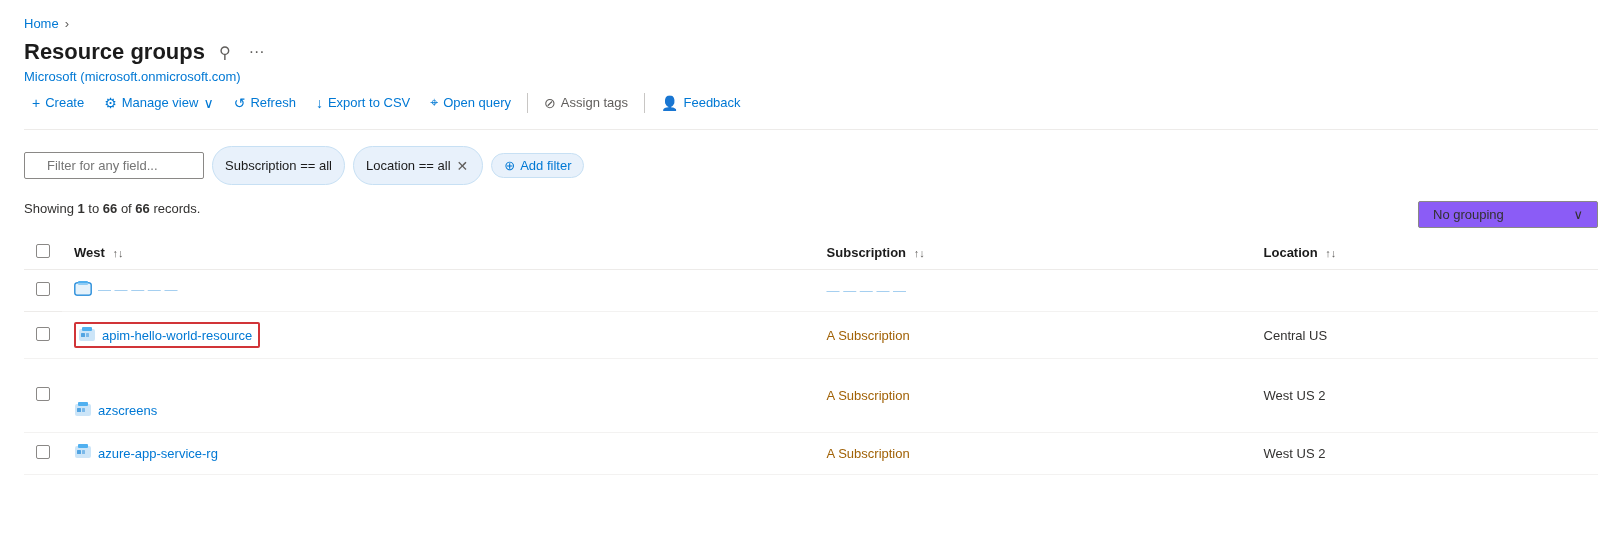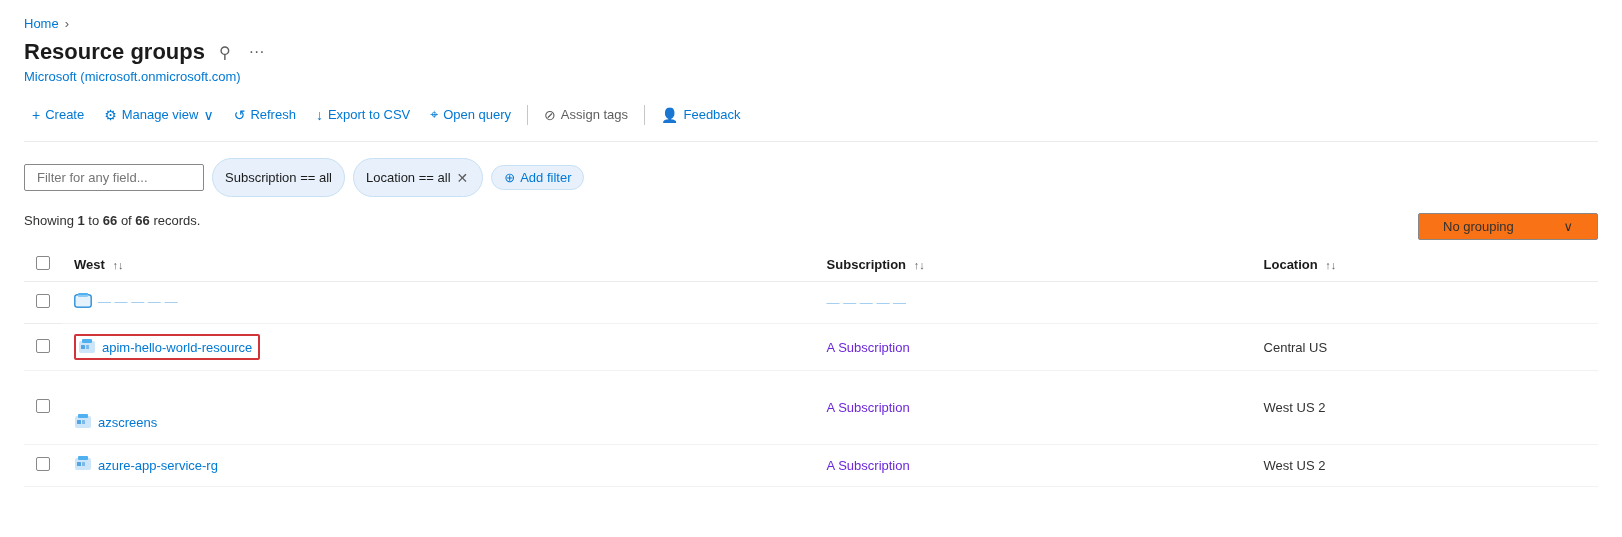--- a/index.html
+++ b/index.html
@@ -40,21 +40,21 @@
       background: none;
       border: none;
       cursor: pointer;
       color: #605e5c;
       font-size: 16px;
       padding: 2px 4px;
     }
     .subtitle {
       font-size: 13px;
       color: #0078d4;
-      margin-bottom: 16px;
+      margin-bottom: 4px;
     }
     .toolbar {
       display: flex;
       align-items: center;
       gap: 4px;
       margin-bottom: 16px;
       border-bottom: 1px solid #edebe9;
       padding-bottom: 12px;
     }
     .toolbar-btn {
@@ -81,21 +81,21 @@
     }
     .filter-row {
       display: flex;
       align-items: center;
       gap: 8px;
       margin-bottom: 16px;
     }
     .filter-input {
       border: 1px solid #8a8886;
       border-radius: 2px;
-      padding: 5px 12px;
+      padding: 5px 22px;
       font-size: 13px;
       width: 180px;
       color: #be185d;
       outline: none;
     }
     .filter-pill {
       display: flex;
       gap: 4px;
       background: #e8f1fb;
       border: 1px solid #c7e0f4;
@@ -130,24 +130,24 @@
       font-size: 13px;
       color: #323130;
       margin-bottom: 12px;
     }
     .records-info strong { font-weight: 600; }
     .grouping-select {
       display: flex;
       align-items: center;
       border: 1px solid #8a8886;
       border-radius: 2px;
-      padding: 5px 24px;
-      font-size: 13px;
-      cursor: pointer;
-      background: #f97316;
+      padding: 5px 14px;
+      font-size: 13px;
+      cursor: pointer;
+      background: #8b5cf6;
       min-width: 180px;
       justify-content: space-between;
     }
     .table {
       width: 100%;
       border-collapse: collapse;
     }
     .table th {
       text-align: left;
       font-weight: 600;
@@ -179,21 +179,21 @@
       display: inline-block;
       cursor: pointer;
       border-radius: 2px;
     }
     .resource-name-link {
       color: #0078d4;
       cursor: pointer;
       text-decoration: none;
     }
     .subscription-link {
-      color: #6d28d9;
+      color: #a16207;
       cursor: pointer;
     }
     .location-text {
       color: #323130;
     }
     .highlighted-row td:first-child,
     .highlighted-row td:nth-child(2) {
       
     }
     .name-cell-highlighted {

